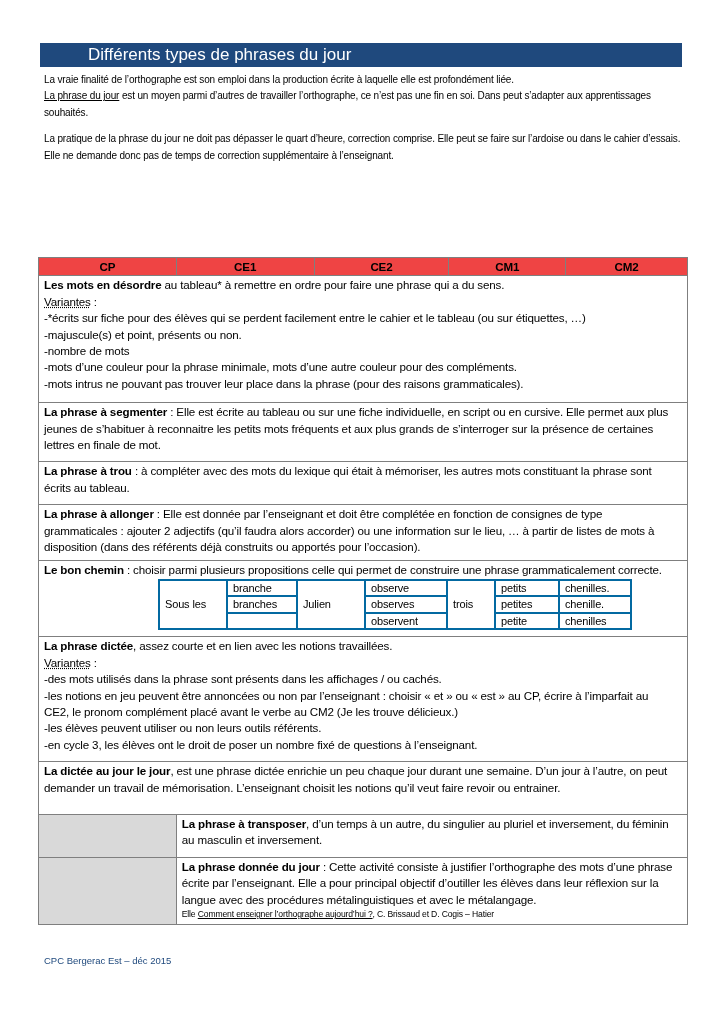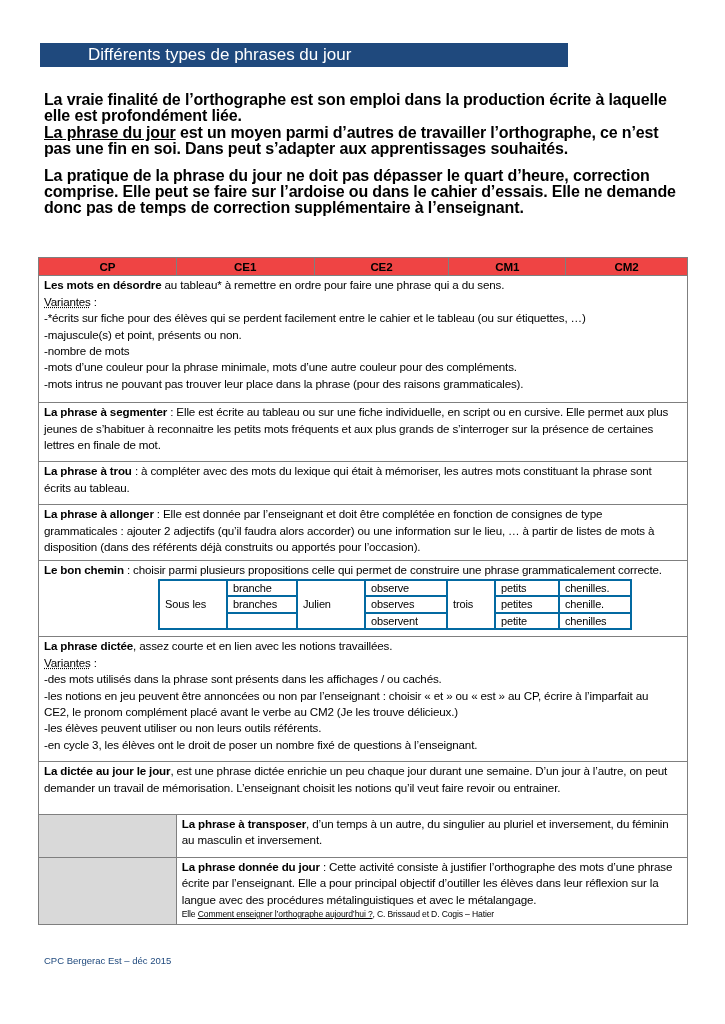--- a/index.html
+++ b/index.html
@@ -1,25 +1,25 @@
 <!DOCTYPE html>
 <html><head>
 <meta charset="utf-8">
 <style>
   html, body { margin:0; padding:0; background:#ffffff; }
   body { width:725px; height:1024px; position:relative; overflow:hidden;
          font-family:"Liberation Sans", sans-serif; color:#000; }
   .page { position:absolute; left:0; top:0; width:725px; height:1024px; }
 
-  .title-bar { position:absolute; left:40px; top:43px; width:528px; height:24px;
+  .title-bar { position:absolute; left:40px; top:43px; width:642px; height:24px;
                background:#1f497d; color:#fff; font-size:17px; line-height:24px;
                padding-left:48px; box-sizing:border-box; }
 
-  .intro { position:absolute; left:44px; top:92px; width:640px;
-           font-size:16px; font-weight:bold; line-height:16.4px; letter-spacing:-0.15px; }
+  .intro { position:absolute; left:44px; top:72px; width:640px;
+           font-size:10px; font-weight:normal; line-height:16.4px; letter-spacing:-0.15px; }
   .intro p { margin:0; }
   .intro .u { text-decoration:underline; }
   .intro .center { text-align:center; }
   .intro .gap { margin-top:10px; }
 
   table.main { position:absolute; left:38px; top:257px; width:650px;
                border-collapse:collapse; font-size:11.6px; line-height:16.4px; letter-spacing:-0.15px; }
   table.main td, table.main th { border:1px solid #7f7f7f; padding:1px 12px 4px 5px; vertical-align:top; }
   table.main th { background:#ef4444; font-weight:bold; text-align:center; padding:1px 5px 0 5px; height:15px; }
   .b { font-weight:bold; }

